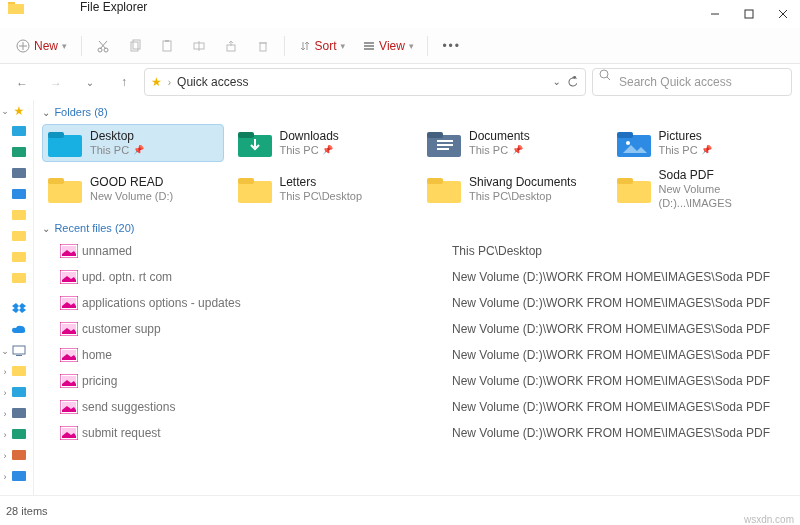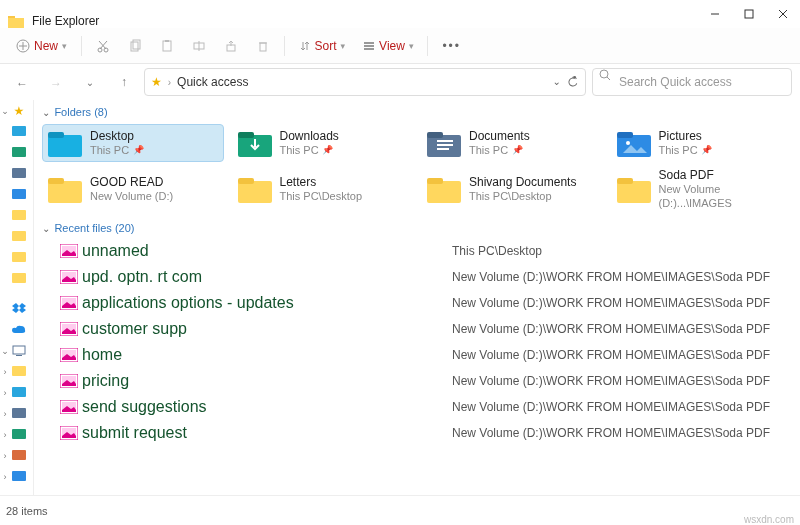--- a/index.html
+++ b/index.html
@@ -1,19 +1,19 @@
 <!DOCTYPE html>
 <html><head>
 <meta charset="utf-8">
 <style>
   * { box-sizing: border-box; font-family: "Segoe UI", Arial, sans-serif; }
   body { margin:0; width:800px; height:525px; background:#fff; overflow:hidden; font-size:12px; color:#222; }
 
   
-  .titlebar { height:28px; display:flex; align-items:flex-end; padding:0 0 0 8px; }
+  .titlebar { height:28px; display:flex; align-items:flex-start; padding:0 0 0 8px;gap:48px; }
   .titlebar .app-icon { width:16px; height:14px; margin-right:8px; }
   .titlebar .title { font-size:12px; }
   .winbtns { margin-left:auto; display:flex; }
   .winbtn { width:34px; height:28px; display:flex; align-items:center; justify-content:center; color:#555; }
 
   
   .cmdbar { height:36px; border-bottom:1px solid #e8e8e8; display:flex; align-items:center; padding:0 8px; gap:2px; background:#fdfdfd; }
   .cmdbtn { display:flex; align-items:center; gap:4px; padding:4px 8px; border-radius:4px; color:#888; }
   .cmdbtn .lbl { font-size:12px; color:#b91c1c; }
   .sep { width:1px; height:20px; background:#e6e6e6; margin:0 4px; }
@@ -48,21 +48,21 @@
   .folder.selected { background:#cfe8f6; border:1px solid #a8d2ef; padding:3px 5px; }
   .folder .ficon { width:34px; height:30px; display:flex; align-items:center; justify-content:center; }
   .folder .ftext { line-height:14px; }
   .folder .fname { font-size:12px; color:#222; }
   .folder .fsub  { font-size:11px; color:#888; display:flex; align-items:center; gap:4px; }
   .pin { color:#777; font-size:9px; }
 
   .files { margin-top:-2px; }
   .file { display:flex; align-items:center; height:26px; }
   .file .ficon2 { width:26px; display:flex; justify-content:center; margin-left:14px; }
-  .file .fname2 { width:370px; font-size:16px; color:#14532d; }
+  .file .fname2 { width:370px; font-size:12px; color:#737373; }
   .file .fpath  { flex:1; font-size:12px; color:#555; }
 
   
   .status { position:absolute; bottom:0; left:0; height:30px; width:100%; border-top:1px solid #eee; font-size:11px; color:#555; padding-left:6px; display:flex; align-items:center; background:#fff; }
   .brand { position:absolute; bottom:0; right:6px; font-size:10px; color:#bbb; }
 
   svg { display:block; }
 </style>
 </head>
 <body>

